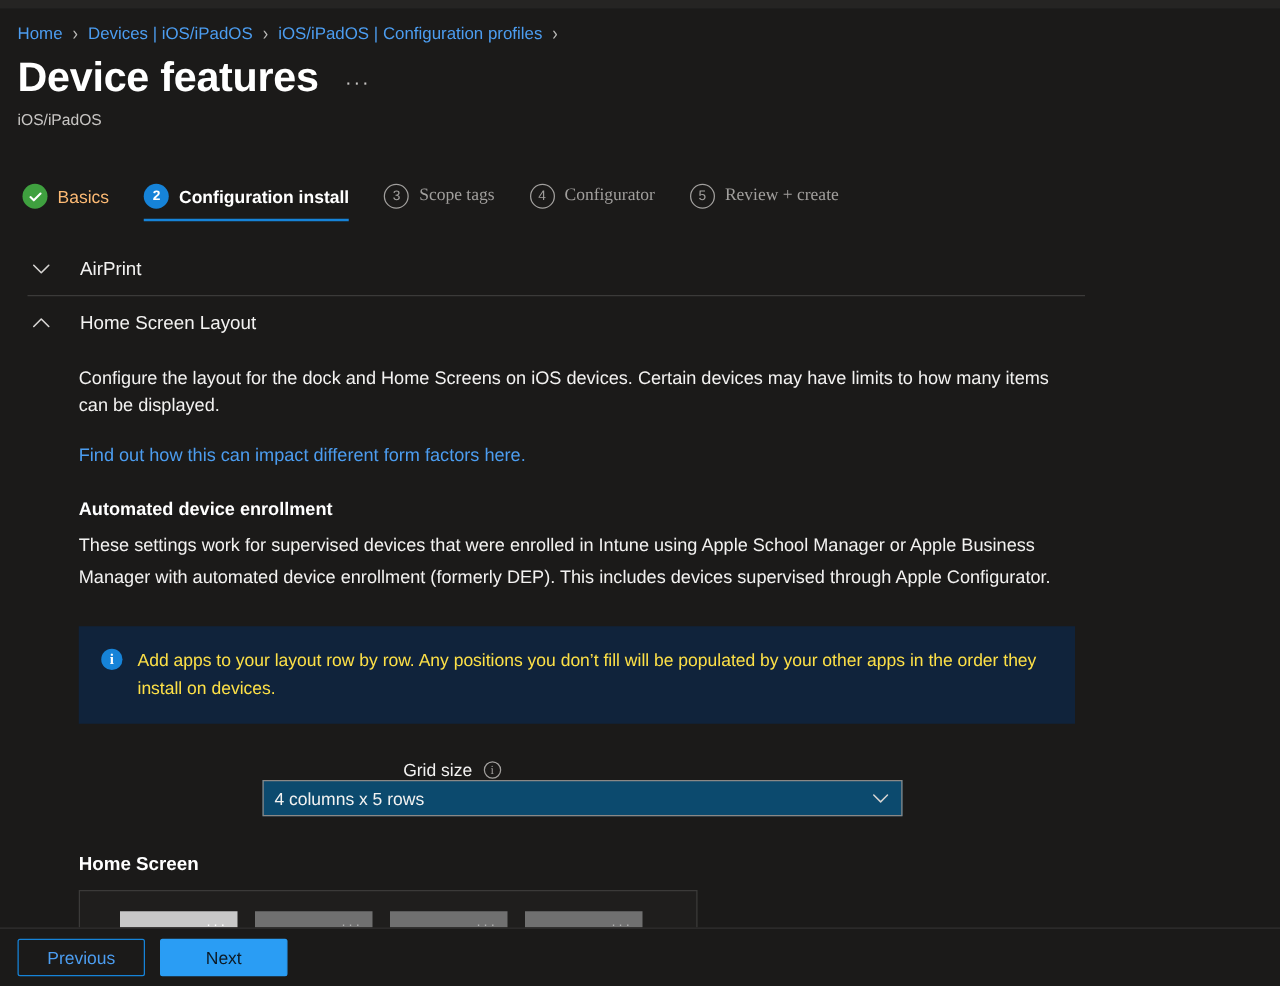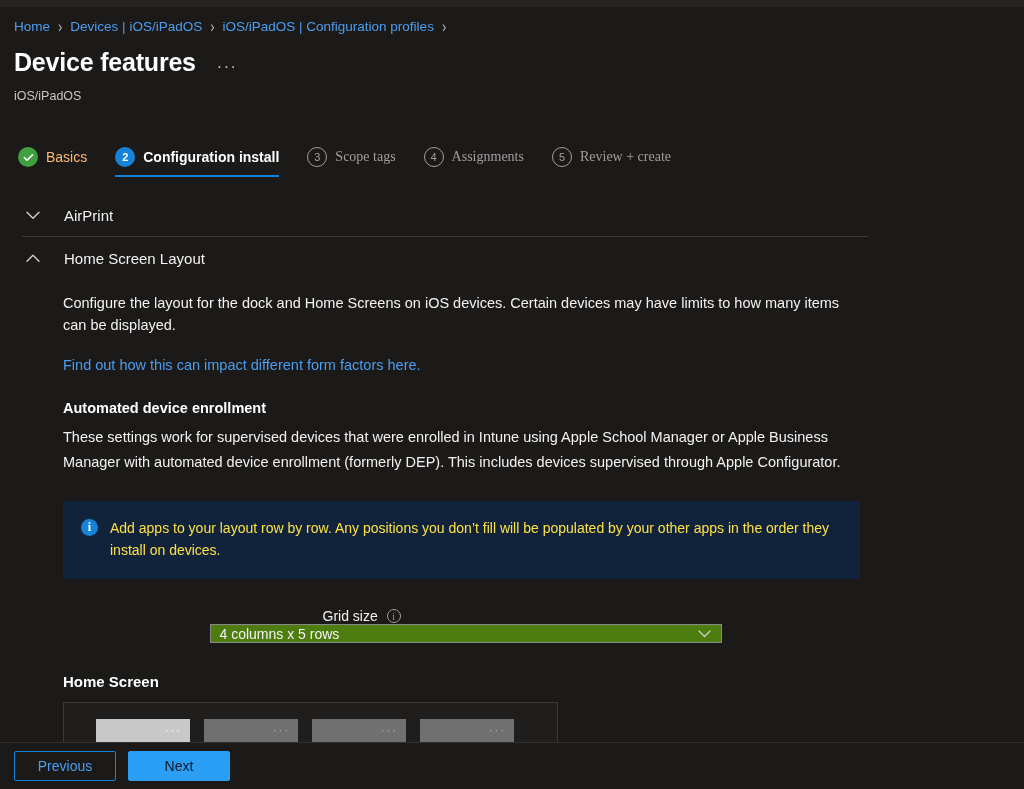--- a/index.html
+++ b/index.html
@@ -67,21 +67,21 @@
 
   
   .title-row {
     position: absolute;
     top: 38px;
     left: 14px;
     display: flex;
     align-items: flex-end;
   }
   .page-title {
-    font-size: 25px;
+    font-size: 33px;
     font-weight: bold;
     letter-spacing: -0.2px;
     color: #ffffff;
     line-height: 34px;
   }
   .title-ellipsis {
     margin-left: 21px;
     margin-bottom: 6px;
     color: #c8c6c4;
     font-size: 16px;
@@ -256,22 +256,22 @@
     font-size: 10px;
     display: flex;
     align-items: center;
     justify-content: center;
     margin-left: 9px;
     cursor: pointer;
     font-family: "Liberation Serif", serif;
   }
   .dropdown {
     width: 512px;
-    height: 19px;
-    background: #4d7c0f;
+    height: 29px;
+    background: #0c4a6e;
     border: 1px solid #8a8886;
     display: flex;
     align-items: center;
     justify-content: space-between;
     padding: 0 10px 0 9px;
     cursor: pointer;
   }
   .dropdown-value { font-size: 14px; color: #f3f2f1; }
   .dropdown-arrow { color: #d6d4d2; display: flex; }
 
@@ -391,21 +391,21 @@
         <span class="step-label">Configuration install</span>
       </div>
 
       <div class="step todo">
         <span class="step-badge badge-todo">3</span>
         <span class="step-label">Scope tags</span>
       </div>
 
       <div class="step todo">
         <span class="step-badge badge-todo">4</span>
-        <span class="step-label">Assignments</span>
+        <span class="step-label">Configurator</span>
       </div>
 
       <div class="step todo">
         <span class="step-badge badge-todo">5</span>
         <span class="step-label">Review + create</span>
       </div>
 
     </div>
 
     <div class="sections">

